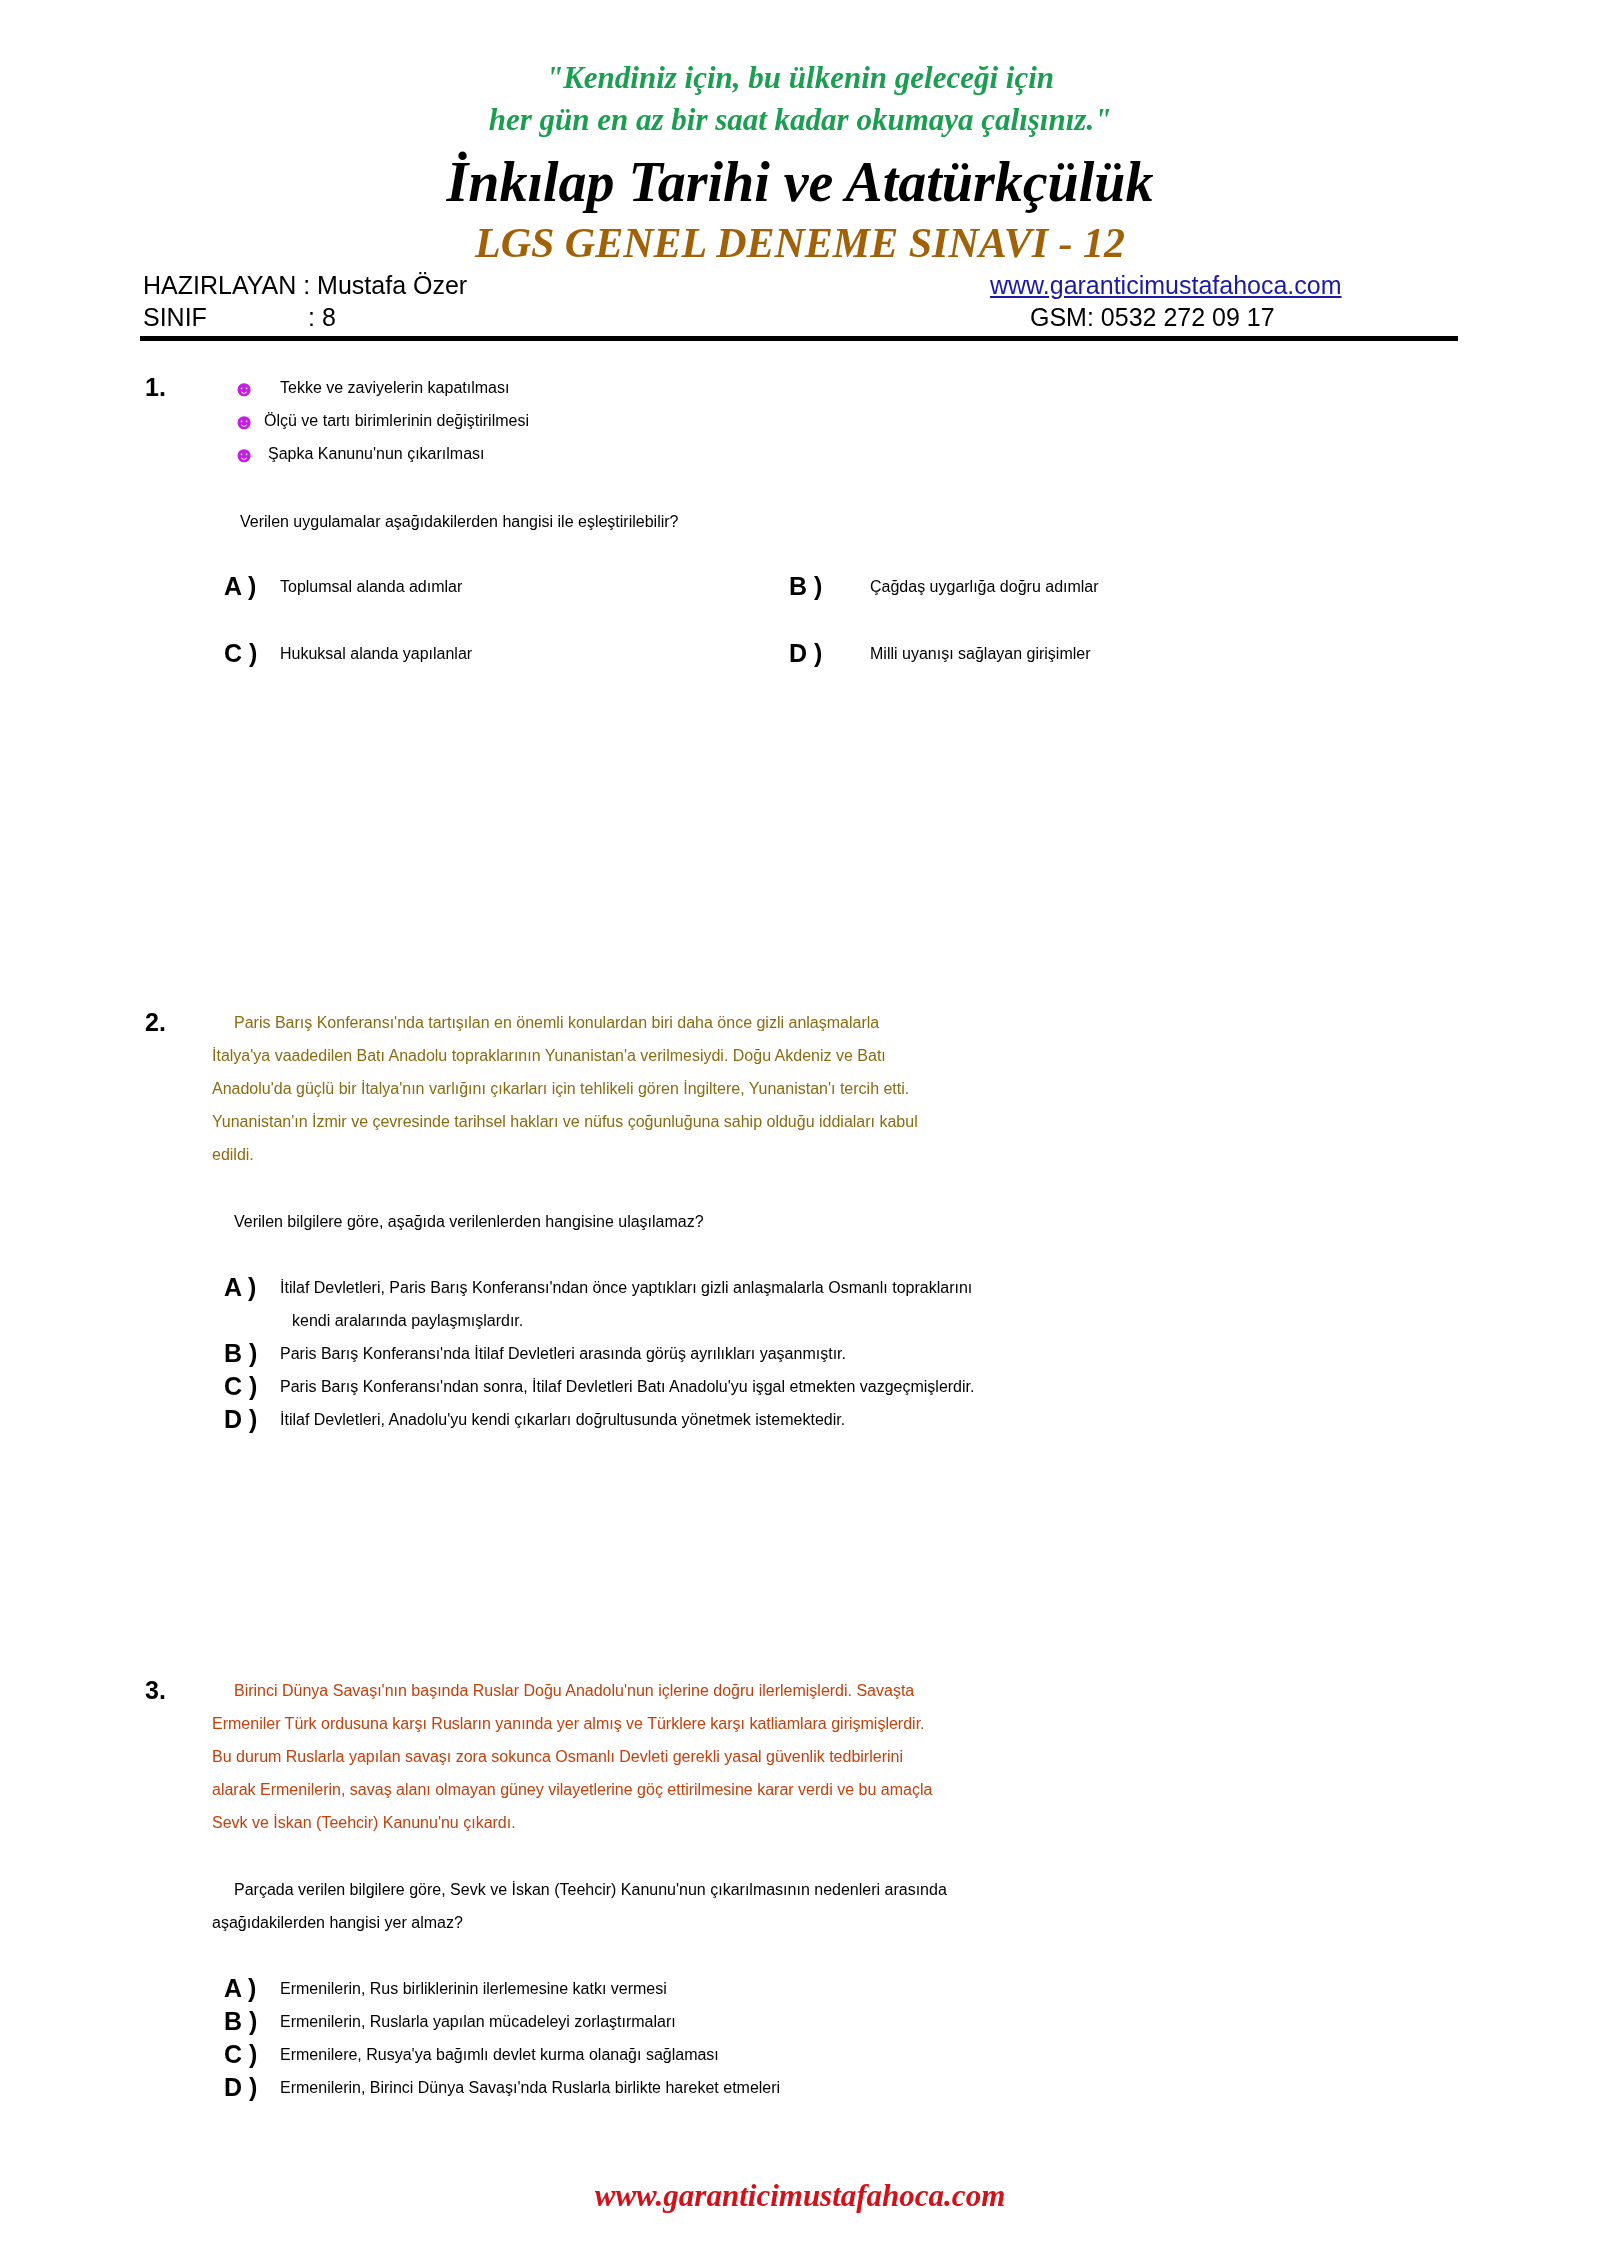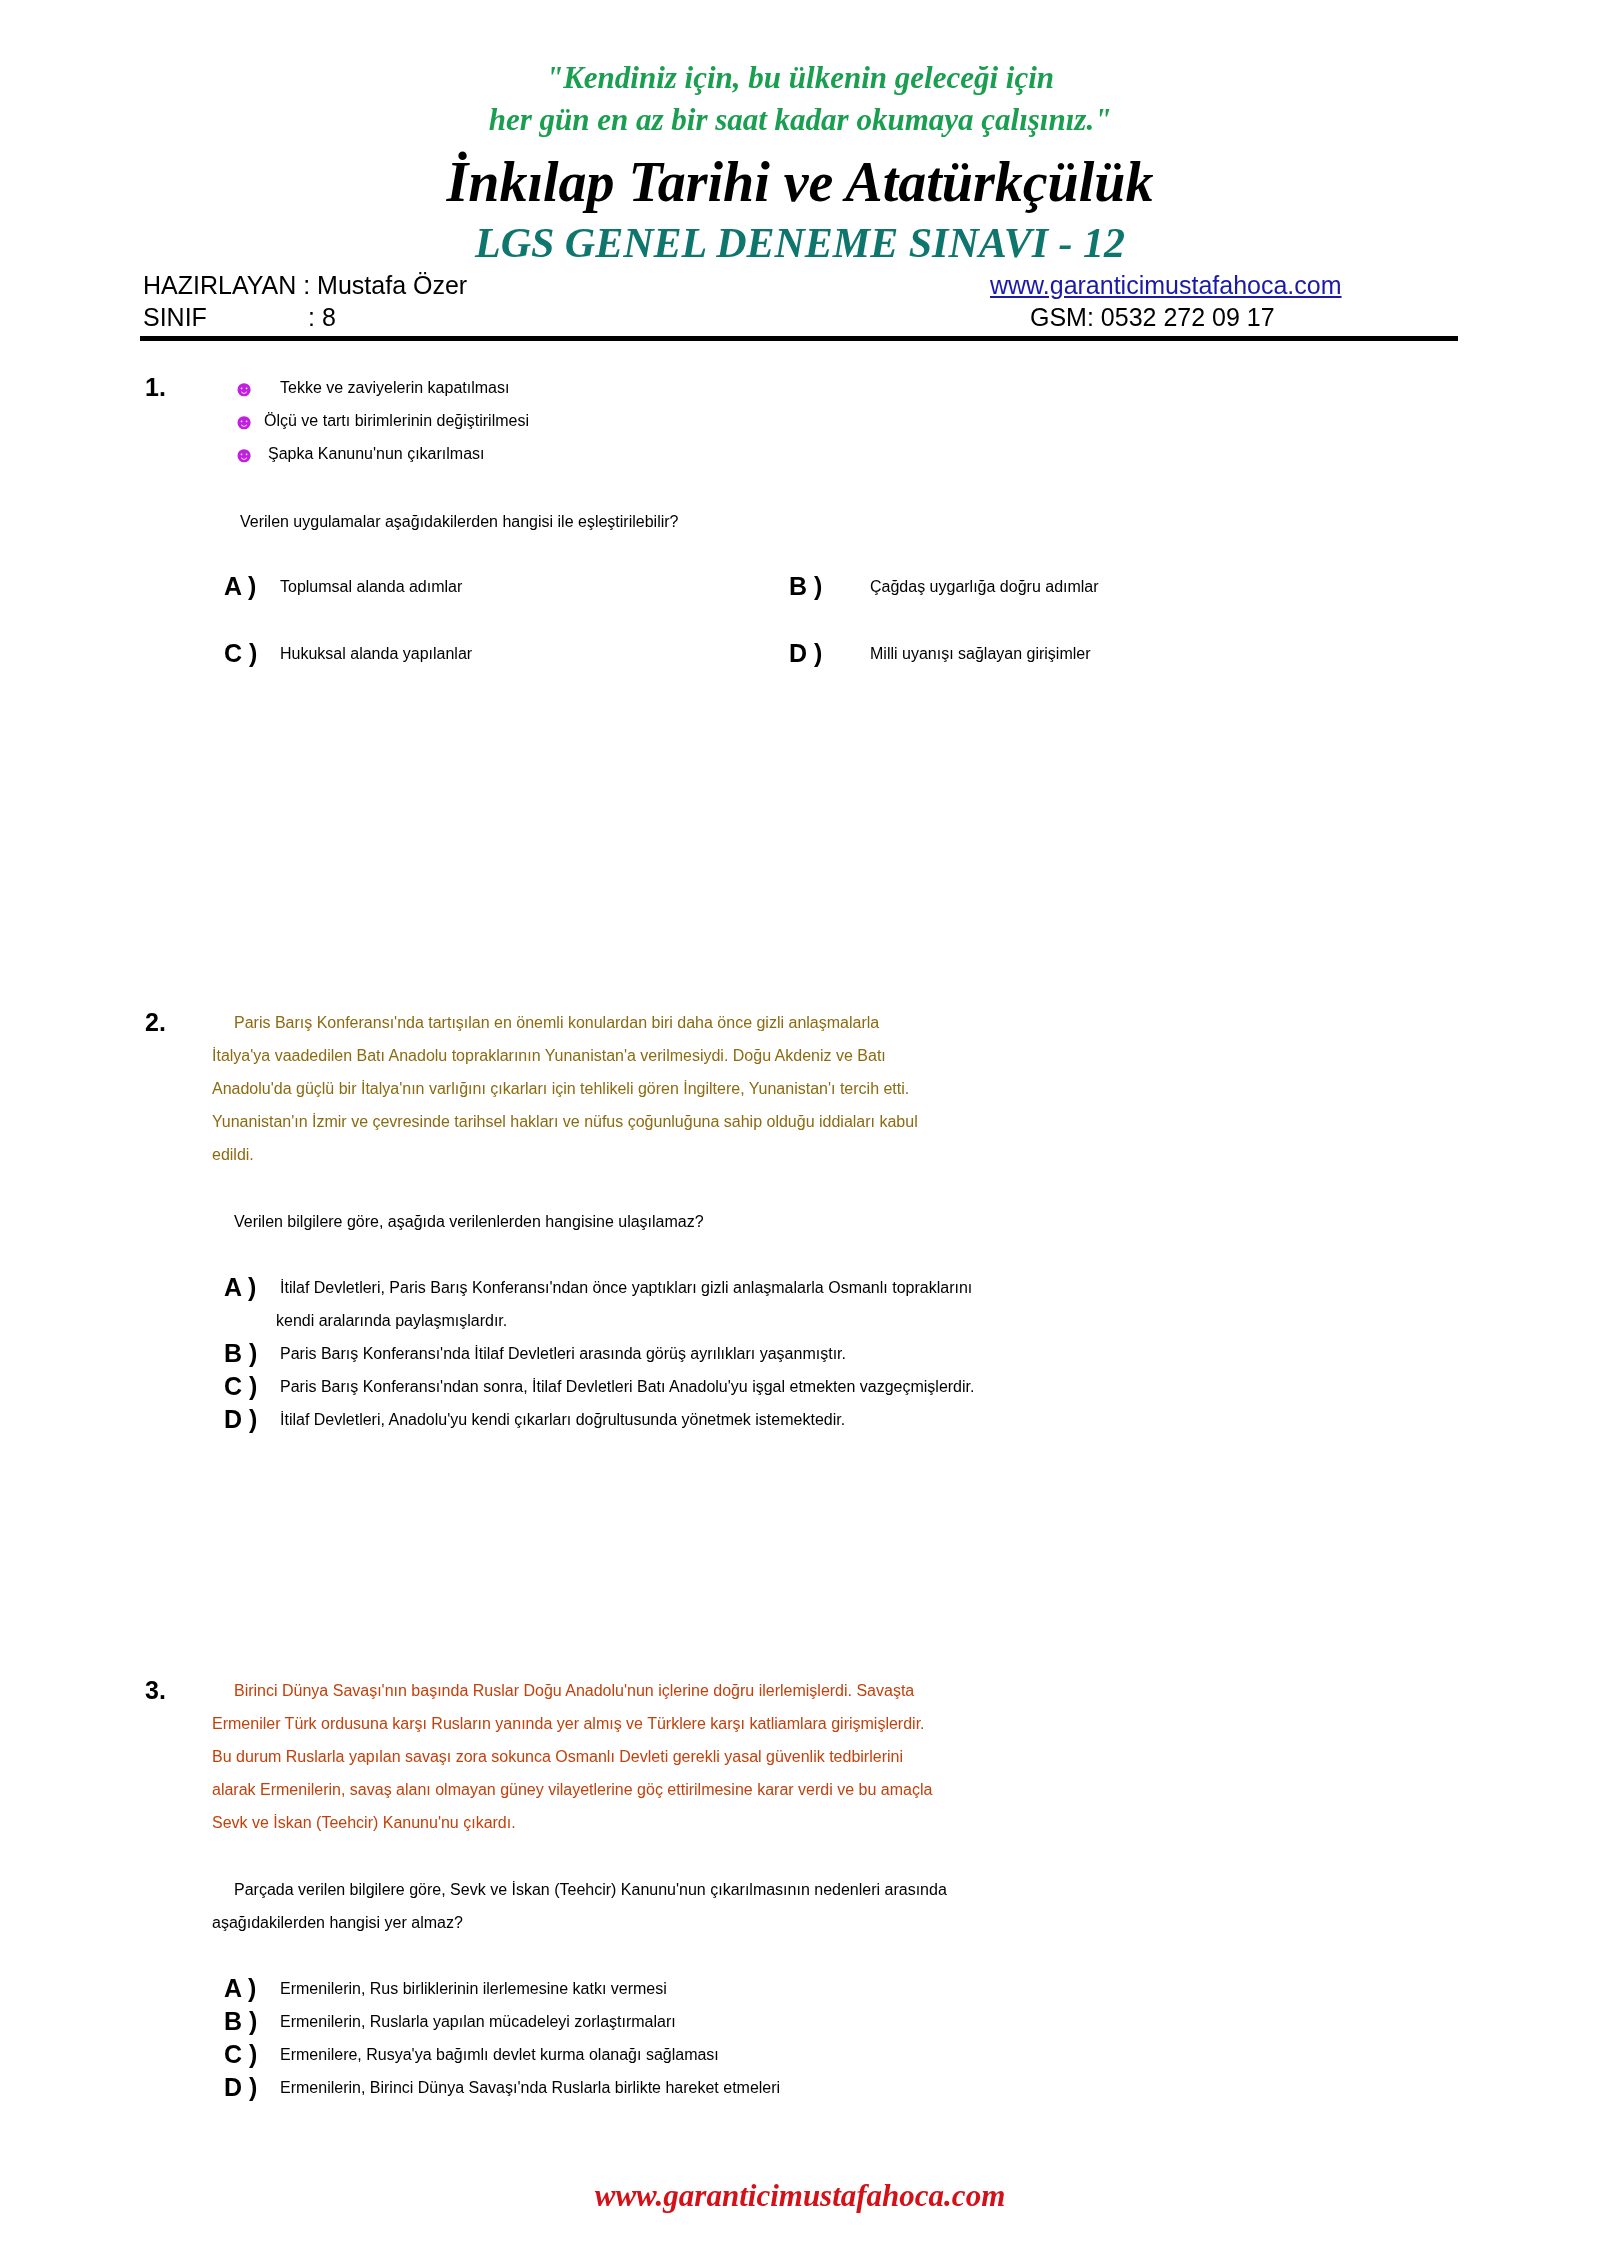--- a/index.html
+++ b/index.html
@@ -2,21 +2,21 @@
 <html><head>
 <meta charset="utf-8">
 <style>
   html, body { margin: 0; padding: 0; background: #ffffff; }
   body { width: 1600px; height: 2262px; position: relative; overflow: hidden;
          font-family: "Liberation Sans", sans-serif; color: #000; }
   .abs { position: absolute; }
   .serif-bi { font-family: "Liberation Serif", serif; font-style: italic; font-weight: bold; }
   .quote { left: 0; width: 1600px; text-align: center; color: #1a9e50; font-size: 31px; line-height: 40px; }
   .title { left: 0; width: 1600px; text-align: center; font-size: 56px; line-height: 64px; color: #000; }
-  .subtitle { left: 0; width: 1600px; text-align: center; font-size: 42px; line-height: 50px; color: #0f766e; }
+  .subtitle { left: 0; width: 1600px; text-align: center; font-size: 42px; line-height: 50px; color: #a16207; }
   .meta { font-size: 25px; line-height: 30px; }
   .link { color: #1a1aa8; text-decoration: underline; }
   .rule { left: 140px; width: 1318px; height: 5px; background: #000; top: 336px; }
   .qnum { font-weight: bold; font-size: 25px; left: 145px; }
   .txt { font-size: 16px; line-height: 33px; }
   .bullet { color: #c21fe0; font-size: 22px; left: 232px; width: 24px; text-align: center; }
   .optl { font-weight: bold; font-size: 25px; }
   .brown { color: #8b6a10; }
   .blue { color: #c2410c; }
   .footer { left: 0; width: 1600px; text-align: center; color: #d41018; font-size: 31px; top: 2178px; }
@@ -63,21 +63,21 @@
   <div class="abs txt brown" style="left:234px; top:1006px;">Paris Barış Konferansı'nda tartışılan en önemli konulardan biri daha önce gizli anlaşmalarla</div>
   <div class="abs txt brown" style="left:212px; top:1039px;">İtalya'ya vaadedilen Batı Anadolu topraklarının Yunanistan'a verilmesiydi. Doğu Akdeniz ve Batı</div>
   <div class="abs txt brown" style="left:212px; top:1072px;">Anadolu'da güçlü bir İtalya'nın varlığını çıkarları için tehlikeli gören İngiltere, Yunanistan'ı tercih etti.</div>
   <div class="abs txt brown" style="left:212px; top:1105px;">Yunanistan'ın İzmir ve çevresinde tarihsel hakları ve nüfus çoğunluğuna sahip olduğu iddiaları kabul</div>
   <div class="abs txt brown" style="left:212px; top:1138px;">edildi.</div>
 
   <div class="abs txt" style="left:234px; top:1205px;">Verilen bilgilere göre, aşağıda verilenlerden hangisine ulaşılamaz?</div>
 
   <div class="abs optl" style="left:224px; top:1273px;">A )</div>
   <div class="abs txt" style="left:280px; top:1271px;">İtilaf Devletleri, Paris Barış Konferansı'ndan önce yaptıkları gizli anlaşmalarla Osmanlı topraklarını</div>
-  <div class="abs txt" style="left:276px; top:1304px;">kendi aralarında paylaşmışlardır.</div>
+  <div class="abs txt" style="left:292px; top:1304px;">kendi aralarında paylaşmışlardır.</div>
   <div class="abs optl" style="left:224px; top:1339px;">B )</div>
   <div class="abs txt" style="left:280px; top:1337px;">Paris Barış Konferansı'nda İtilaf Devletleri arasında görüş ayrılıkları yaşanmıştır.</div>
   <div class="abs optl" style="left:224px; top:1372px;">C )</div>
   <div class="abs txt" style="left:280px; top:1370px;">Paris Barış Konferansı'ndan sonra, İtilaf Devletleri Batı Anadolu'yu işgal etmekten vazgeçmişlerdir.</div>
   <div class="abs optl" style="left:224px; top:1405px;">D )</div>
   <div class="abs txt" style="left:280px; top:1403px;">İtilaf Devletleri, Anadolu'yu kendi çıkarları doğrultusunda yönetmek istemektedir.</div>
 </section>
 
 <section>
   <div class="abs qnum" style="top:1676px;">3.</div>

